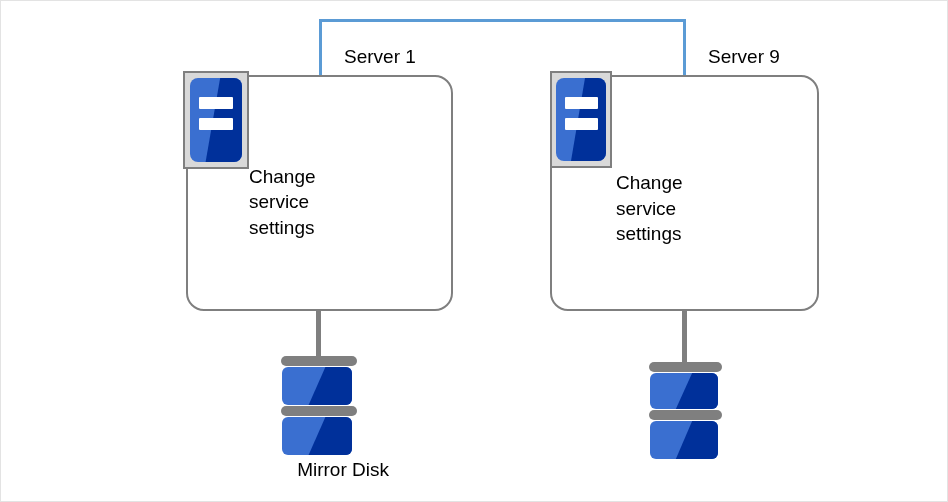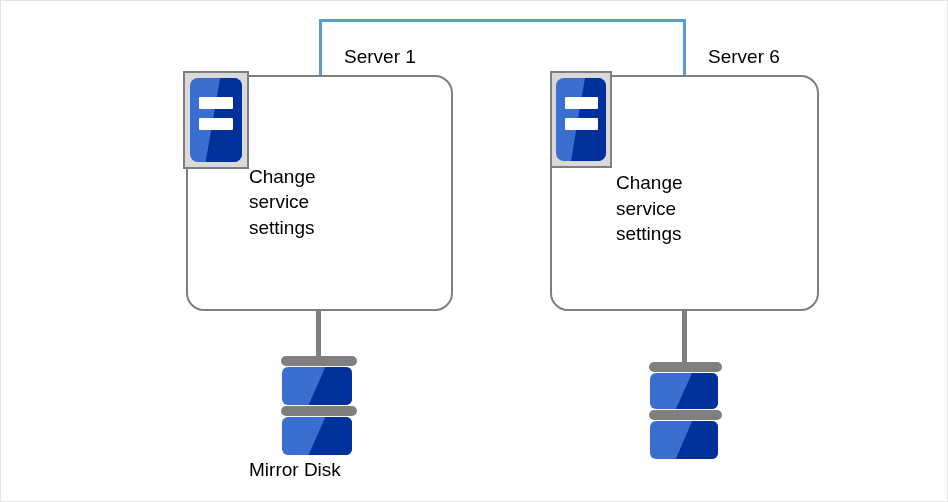--- a/index.html
+++ b/index.html
@@ -97,21 +97,21 @@
     position: absolute;
     top: 0; right: 0; bottom: 0; left: 0;
     background: #00309a;
     clip-path: polygon(62% 0%, 100% 0%, 100% 100%, 38% 100%);
   }
   .disk-label {
     position: absolute;
     font-size: 19px;
     color: #000000;
     white-space: nowrap;
-    text-align: left;
+    text-align: right;
     line-height: 1;
   }
 </style>
 </head>
 <body>
 
 <div id="canvas">
 
   <div>
     <div class="ic-seg" style="left:318px; top:18px; width:367px; height:3px;"></div>
@@ -141,21 +141,21 @@
     <div class="disk-block" style="left:281px; top:366px; width:70px; height:38px;">
       <div class="dark"></div>
     </div>
     <div class="disk-platter" style="left:280px; top:405px; width:76px; height:10px;"></div>
     <div class="disk-block" style="left:281px; top:416px; width:70px; height:38px;">
       <div class="dark"></div>
     </div>
   </div>
   <div class="disk-label" style="left:248px; top:459px; width:140px;">Mirror Disk</div>
 
-  <div class="server-label" style="left:707px; top:46px;">Server 6</div>
+  <div class="server-label" style="left:707px; top:46px;">Server 9</div>
 
   <div class="server-box" style="left:549px; top:74px; width:269px; height:236px;"></div>
 
   <div class="box-text" style="left:615px; top:169px; width:140px;">Change</div>
   <div class="box-text" style="left:615px; top:195px; width:140px;">service</div>
   <div class="box-text" style="left:615px; top:220px; width:140px;">settings</div>
 
   <div class="icon-frame" style="left:549px; top:70px; width:62px; height:97px;"></div>
   <div class="icon-body" style="left:555px; top:77px; width:50px; height:83px;">
     <div class="dark"></div>

